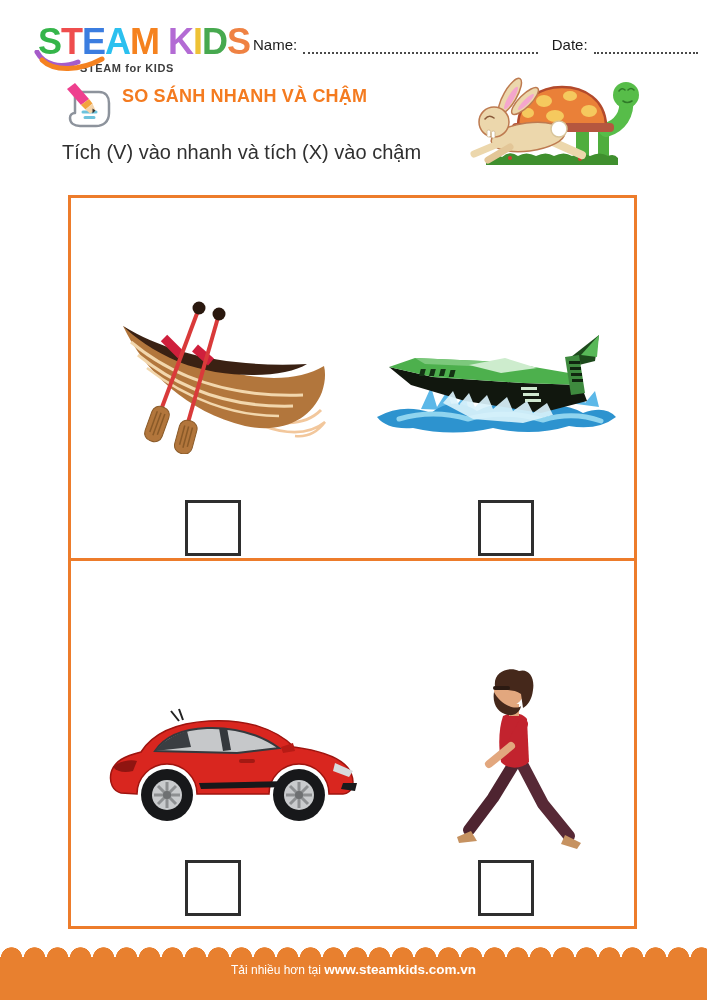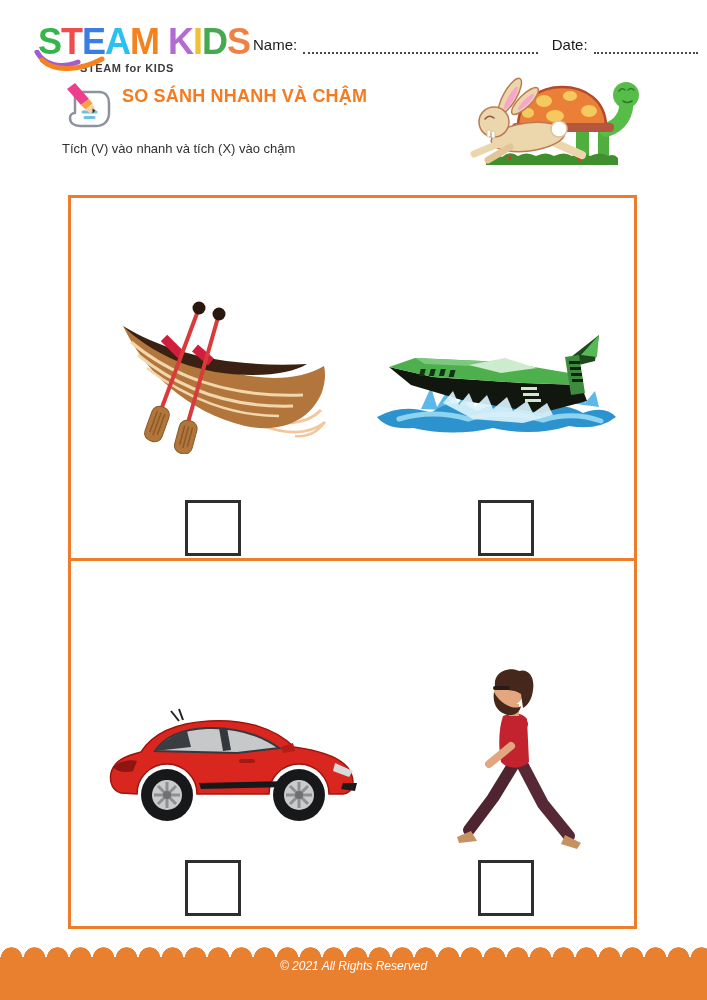--- a/index.html
+++ b/index.html
@@ -20,21 +20,21 @@
   .dotted.name-line{width:238px;margin-right:14px;}
   .dotted.date-line{width:106px;}
 
   
   .title-icon{position:absolute;left:62px;top:82px;}
   .page-title{position:absolute;left:122px;top:86px;margin:0;font-size:18px;font-weight:bold;
               color:var(--title-orange,#f47b20);letter-spacing:0.2px;}
   .scene{position:absolute;left:458px;top:68px;}
 
   
-  .instruction{position:absolute;left:62px;top:141px;font-size:13px;color:#303030;}
+  .instruction{position:absolute;left:62px;top:141px;font-size:20px;color:#303030;}
 
   
   .frame{position:absolute;left:68px;top:195px;width:563px;height:728px;
          border:3px solid var(--accent-orange,#ed7c2b);}
   .divider{position:absolute;left:-1px;top:360px;width:565px;height:3px;
            background:var(--accent-orange,#ed7c2b);}
   .fig{position:absolute;}
   .checkbox{position:absolute;width:50px;height:50px;background:#fff;
             border:3px solid var(--checkbox-border,#2e2e2e);cursor:pointer;}
   .cb-r1-left{left:114px;top:302px;}
@@ -233,17 +233,19 @@
       <path d="M41,28 C39,40 45,49 55,51 C62,52 67,48 68,42 C66,44 60,44 56,42 C50,40 44,34 41,28 Z" fill="#45281b"></path>
     </svg>
 
     <div class="checkbox cb-r2-left"></div>
     <div class="checkbox cb-r2-right"></div>
   </div>
 
   <div class="footer">
     <div class="footer-scallops"></div>
     <div class="footer-band">
-      <div class="footer-line2">© 2021 All Rights Reserved</div>
+      <div class="footer-line1">
+        <span>Tải nhiều hơn tại </span><span class="url">www.steamkids.com.vn</span>
+      </div>
     </div>
   </div>
 
 </div>
 
 </body></html>

